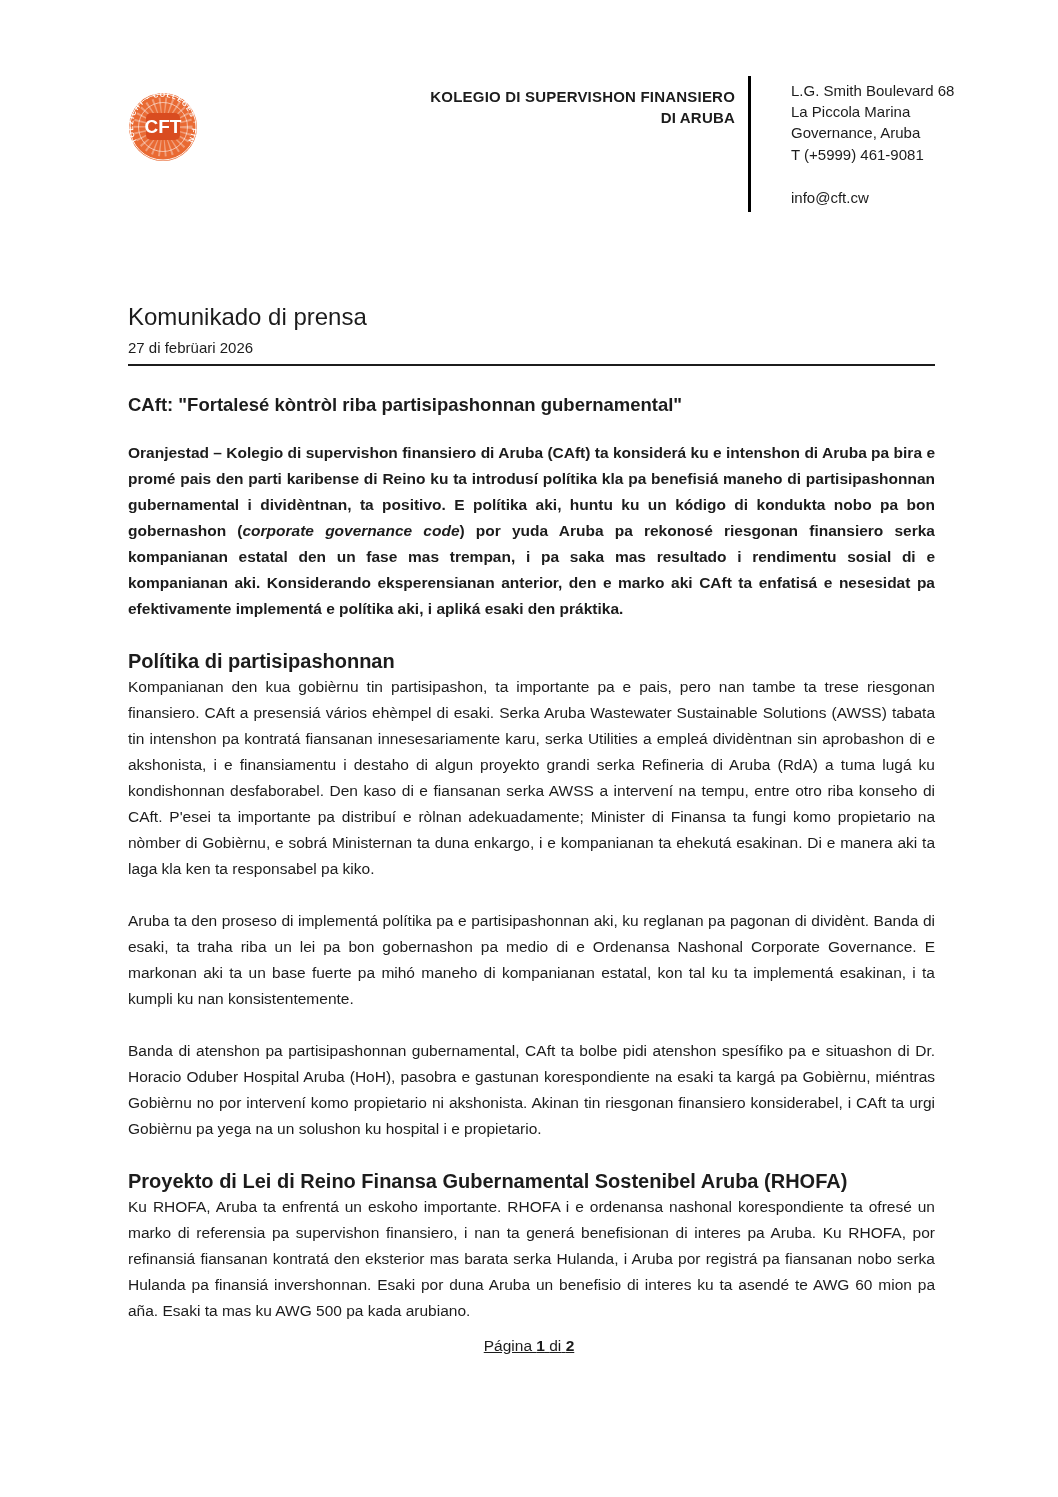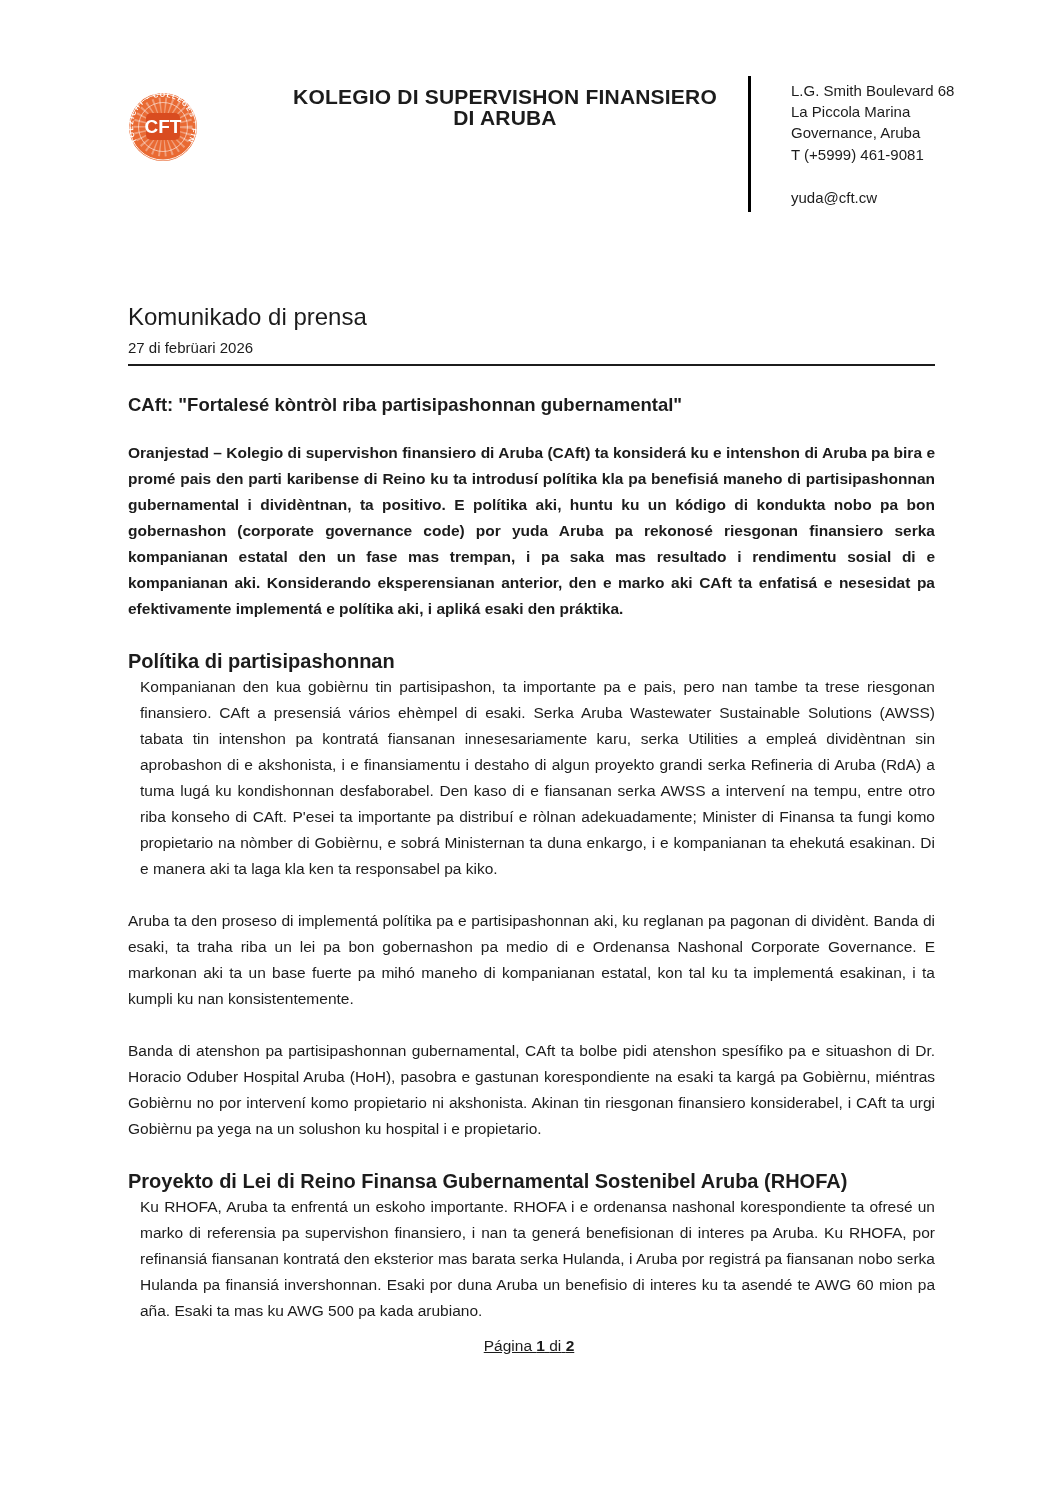--- a/index.html
+++ b/index.html
@@ -9,21 +9,21 @@
     width:1058px; height:1497px;
     background:#ffffff;
     font-family:"Liberation Sans", "DejaVu Sans", sans-serif;
     color:#1c1c1c;
     overflow:hidden;
   }
   
   .logo { position:absolute; left:120px; top:84px; width:86px; height:86px; }
   .org-name {
     position:absolute; left:275px; top:86px; width:460px;
-    text-align:center; font-weight:bold; font-size:21px; line-height:21px;
+    text-align:right; font-weight:bold; font-size:15px; line-height:21px;
     letter-spacing:.2px;
   }
   .header-divider {
     position:absolute; left:748px; top:76px; width:3px; height:136px;
     background:#000000;
   }
   .address-block {
     position:absolute; left:791px; top:80px; width:230px;
     font-size:15px; line-height:21px;
   }
@@ -36,22 +36,22 @@
   .title-rule { border:none; border-top:2px solid #1c1c1c; margin-top:7px; }
   .headline { font-size:18.5px; font-weight:bold; margin-top:27px; line-height:24px; }
   .para {
     font-size:15.5px; line-height:26px; text-align:justify;
     margin-top:26px;
   }
   .para.lead { font-weight:bold; margin-top:23px; }
   .section-heading {
     font-size:20px; font-weight:bold; line-height:26px; margin-top:26px;
   }
-  .section-heading + .para { margin-top:0;margin-left:12px; }
-  .italic { }
+  .section-heading + .para { margin-top:0; }
+  .italic { font-style:italic; }
   
   .page-footer {
     position:absolute; left:0; top:1336px; width:100%;
     text-align:center; font-size:15.5px; line-height:20px;text-decoration:underline;
   }
   .page-footer b { font-weight:bold; }
 </style>
 </head>
 <body>
 
@@ -77,21 +77,21 @@
     <div>DI ARUBA</div>
   </div>
 
   <div class="header-divider"></div>
 
   <div class="address-block">
     <div>L.G. Smith Boulevard 68</div>
     <div>La Piccola Marina</div>
     <div>Governance, Aruba</div>
     <div class="phone">T (+5999) 461-9081</div>
-    <div class="email">yuda@cft.cw</div>
+    <div class="email">info@cft.cw</div>
   </div>
 
   <div class="doc">
     <h1 class="doc-title">Komunikado di prensa</h1>
     <div class="doc-date">27 di febrüari 2026</div>
     <hr class="title-rule">
 
     <h2 class="headline">CAft: "Fortalesé kòntròl riba partisipashonnan gubernamental"</h2>
 
     <p class="para lead"><span>Oranjestad – Kolegio di supervishon finansiero di Aruba (CAft) ta konsiderá ku e intenshon di Aruba pa bira e promé pais den parti karibense di Reino ku ta introdusí polítika kla pa benefisiá maneho di partisipashonnan gubernamental i dividèntnan, ta positivo. E polítika aki, huntu ku un kódigo di kondukta nobo pa bon gobernashon (</span><span class="italic">corporate governance code</span><span>) por yuda Aruba pa rekonosé riesgonan finansiero serka kompanianan estatal den un fase mas trempan, i pa saka mas resultado i rendimentu sosial di e kompanianan aki. Konsiderando eksperensianan anterior, den e marko aki CAft ta enfatisá e nesesidat pa efektivamente implementá e polítika aki, i apliká esaki den práktika.</span></p>

